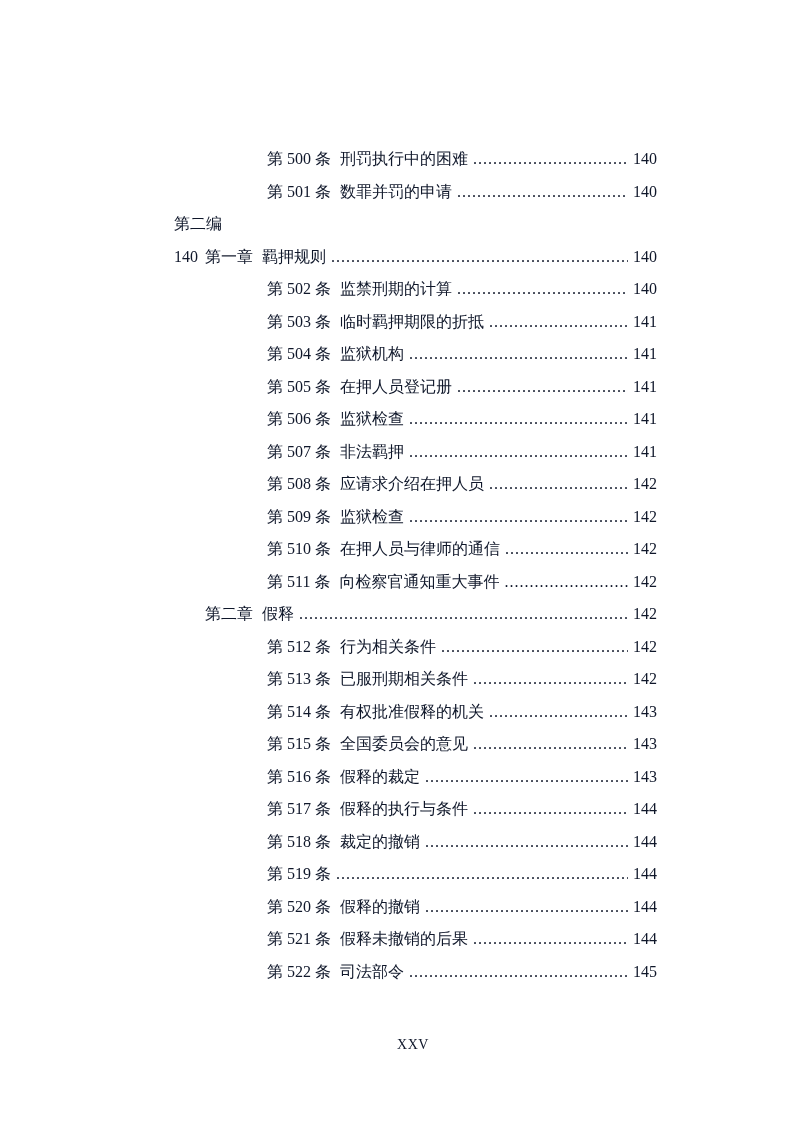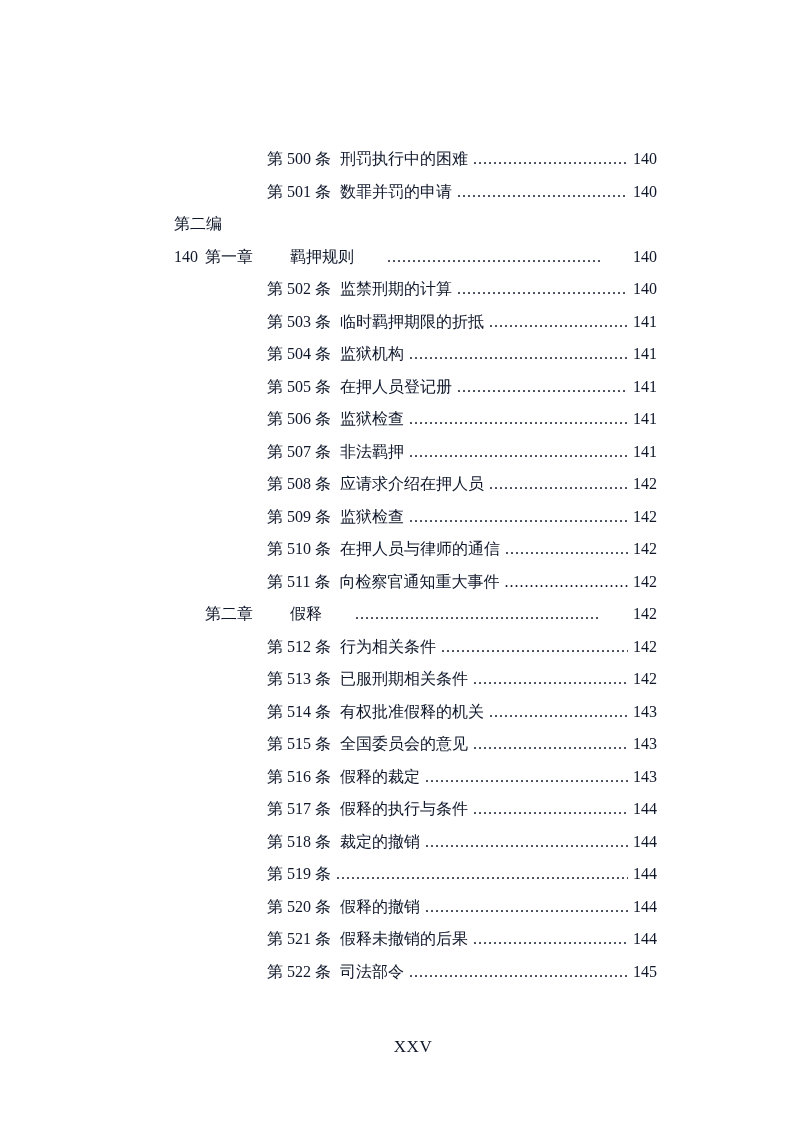--- a/index.html
+++ b/index.html
@@ -24,21 +24,21 @@
   }
   .toc-row {
     display: flex;
     align-items: baseline;
     height: 32.5px;
     font-size: 16px;
     line-height: 32.5px;
     white-space: nowrap;
   }
   .toc-row.level-part    { padding-left: 0; flex-direction: column; }
-  .toc-row.level-chapter { padding-left: 36px; gap: 28px; }
+  .toc-row.level-chapter { padding-left: 36px; }
   .toc-row.level-article { padding-left: 98px; }
   .entry-num   { white-space: pre; }
   .entry-title { margin-left: 9px; white-space: pre; }
   .dot-leader {
     flex: 1 1 auto;
     overflow: hidden;
     white-space: nowrap;
     margin-left: 5px;
     margin-right: 5px;
     min-width: 0;
@@ -47,21 +47,21 @@
   .entry-page {
     flex: 0 0 auto;
     text-align: right;
   }
   .page-footer {
     position: absolute;
     top: 1037px;
     left: 169px;
     width: 488px;
     text-align: center;
-    font-size: 17px;
+    font-size: 14px;
     letter-spacing: 0.5px;
   }
 </style>
 </head>
 <body>
 
 <div class="doc-page">
 
   <div class="toc">
       <div class="toc-row level-article">

